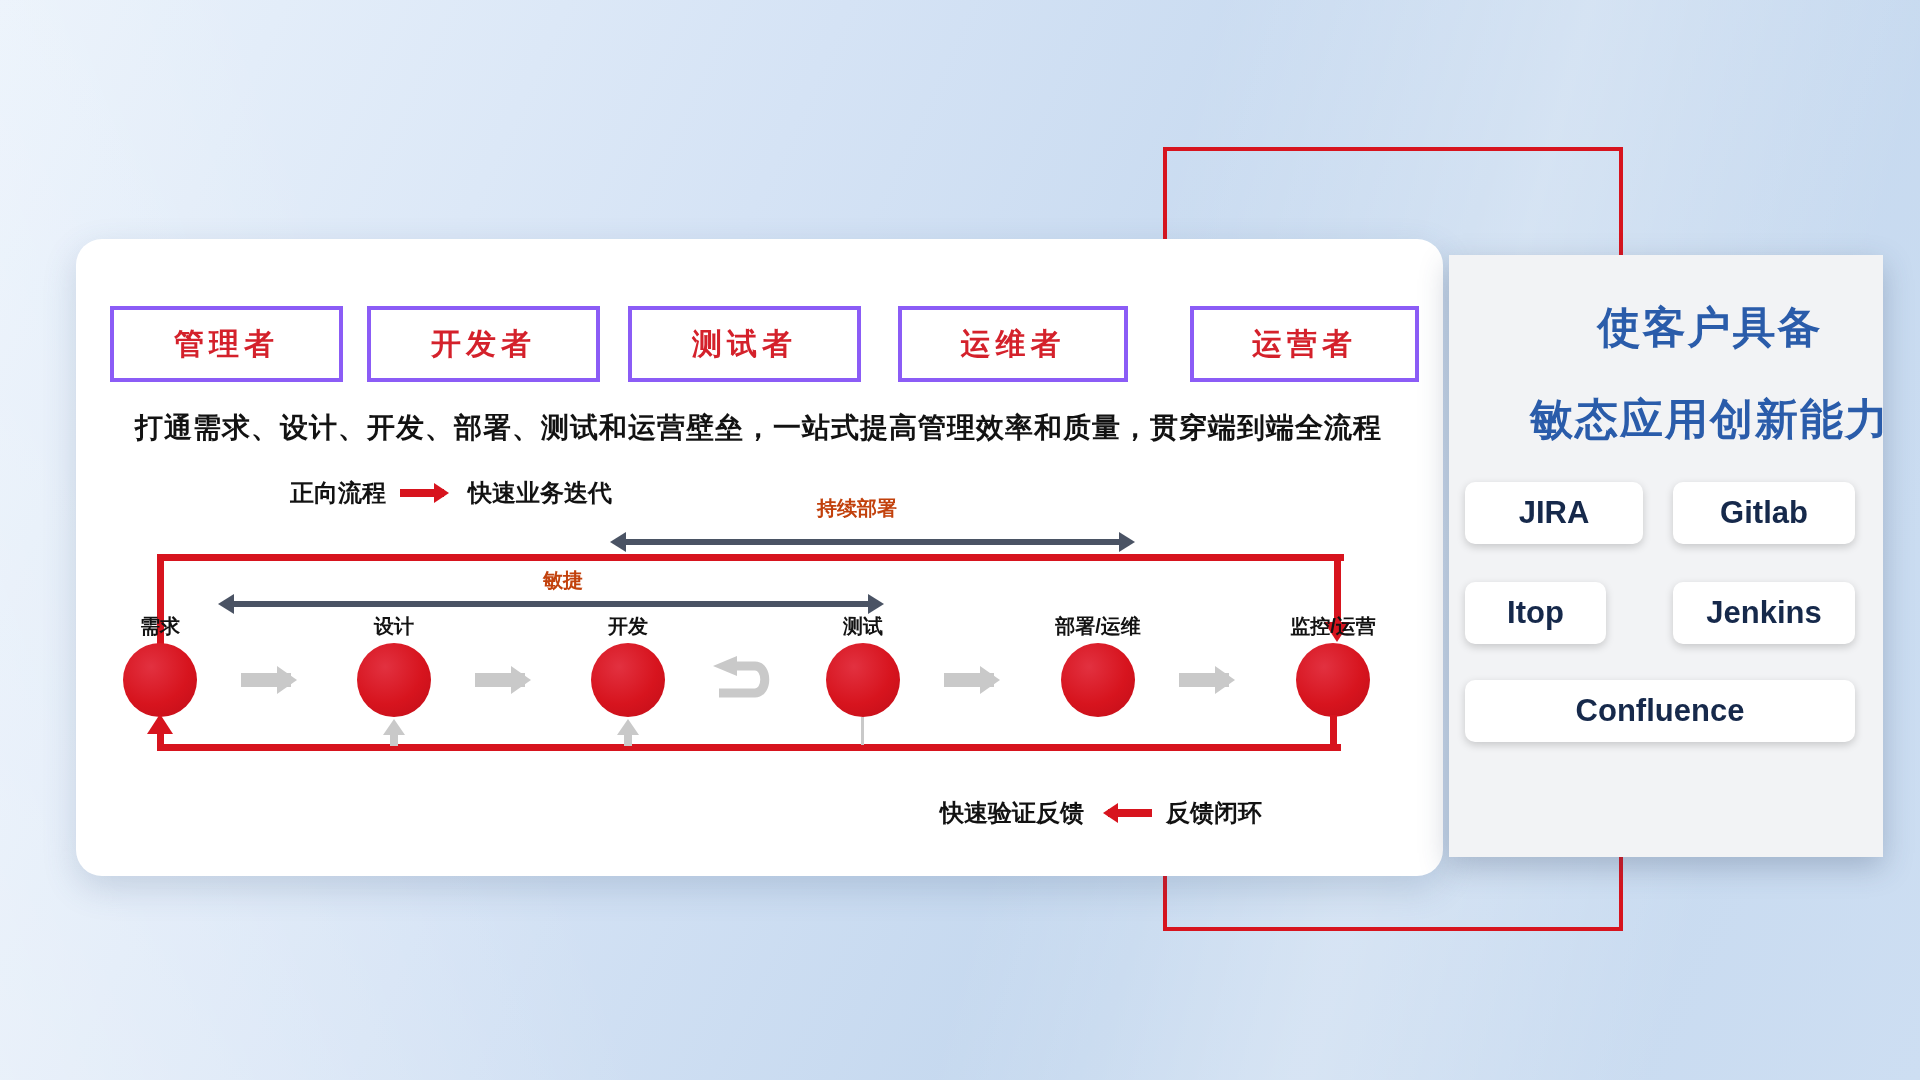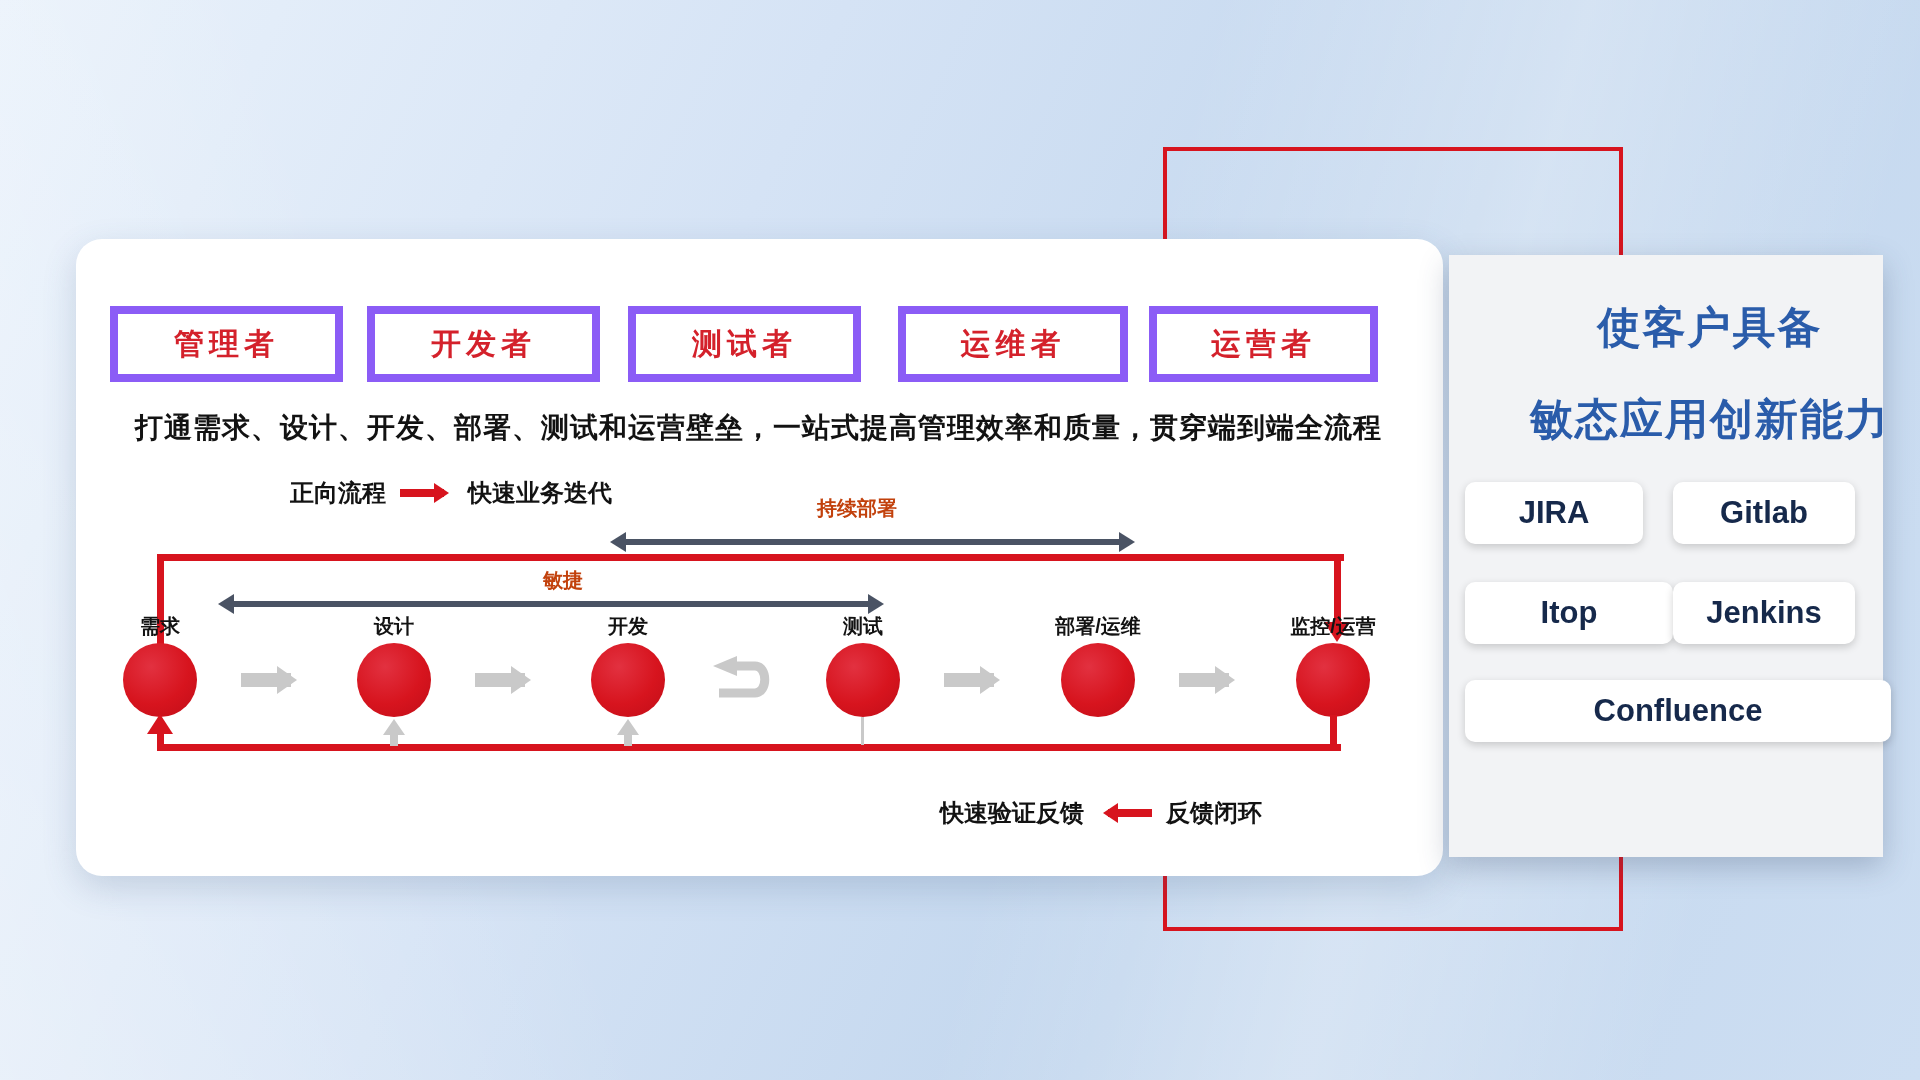--- a/index.html
+++ b/index.html
@@ -22,21 +22,21 @@
   }
 
   .main-panel {
     position:absolute; left:76px; top:239px; width:1367px; height:637px;
     background:#ffffff; border-radius:26px; z-index:2;
     box-shadow:0 12px 34px rgba(60,90,130,.20);
   }
 
   .role-box {
     position:absolute; top:67px; height:76px; background:#fff;
-    border:8px solid #8b5cf6; display:flex; align-items:center; justify-content:center;
+    border:4px solid #8b5cf6; display:flex; align-items:center; justify-content:center;
     font-size:30px; font-weight:bold; color:#d4212b; letter-spacing:5px;
   }
 
   .subtitle {
     position:absolute; left:59px; top:170px; font-size:28px; font-weight:bold;
     color:#121212; letter-spacing:1px; white-space:nowrap;
   }
 
   .legend {
     position:absolute; display:flex; align-items:center; gap:14px;
@@ -102,21 +102,21 @@
 <body>
 
 <div class="red-frame"></div>
 
 <div class="main-panel">
 
   <div class="role-box" style="left:34px;width:233px">管理者</div>
   <div class="role-box" style="left:291px;width:233px">开发者</div>
   <div class="role-box" style="left:552px;width:233px">测试者</div>
   <div class="role-box" style="left:822px;width:230px">运维者</div>
-  <div class="role-box" style="left:1073px;width:229px">运营者</div>
+  <div class="role-box" style="left:1114px;width:229px">运营者</div>
 
   <div class="subtitle">打通需求、设计、开发、部署、测试和运营壁垒，一站式提高管理效率和质量，贯穿端到端全流程</div>
 
   <div class="legend" style="left:214px;top:238px">
     <span>正向流程</span>
     <span class="legend-arrow-r"></span>
     <span>快速业务迭代</span>
   </div>
 
   <div class="span-label" style="left:781px;top:256px">持续部署</div>
@@ -170,16 +170,16 @@
     <span>反馈闭环</span>
   </div>
 
 </div>
 
 <div class="side-panel">
   <div class="panel-title line1">使客户具备</div>
   <div class="panel-title line2">敏态应用创新能力</div>
   <div class="tool" style="left:16px;top:227px;width:178px">JIRA</div>
   <div class="tool" style="left:224px;top:227px;width:182px">Gitlab</div>
-  <div class="tool" style="left:16px;top:327px;width:208px">Itop</div>
+  <div class="tool" style="left:16px;top:327px;width:141px">Itop</div>
   <div class="tool" style="left:224px;top:327px;width:182px">Jenkins</div>
-  <div class="tool" style="left:16px;top:425px;width:426px">Confluence</div>
+  <div class="tool" style="left:16px;top:425px;width:390px">Confluence</div>
 </div>
 
 </body></html>

